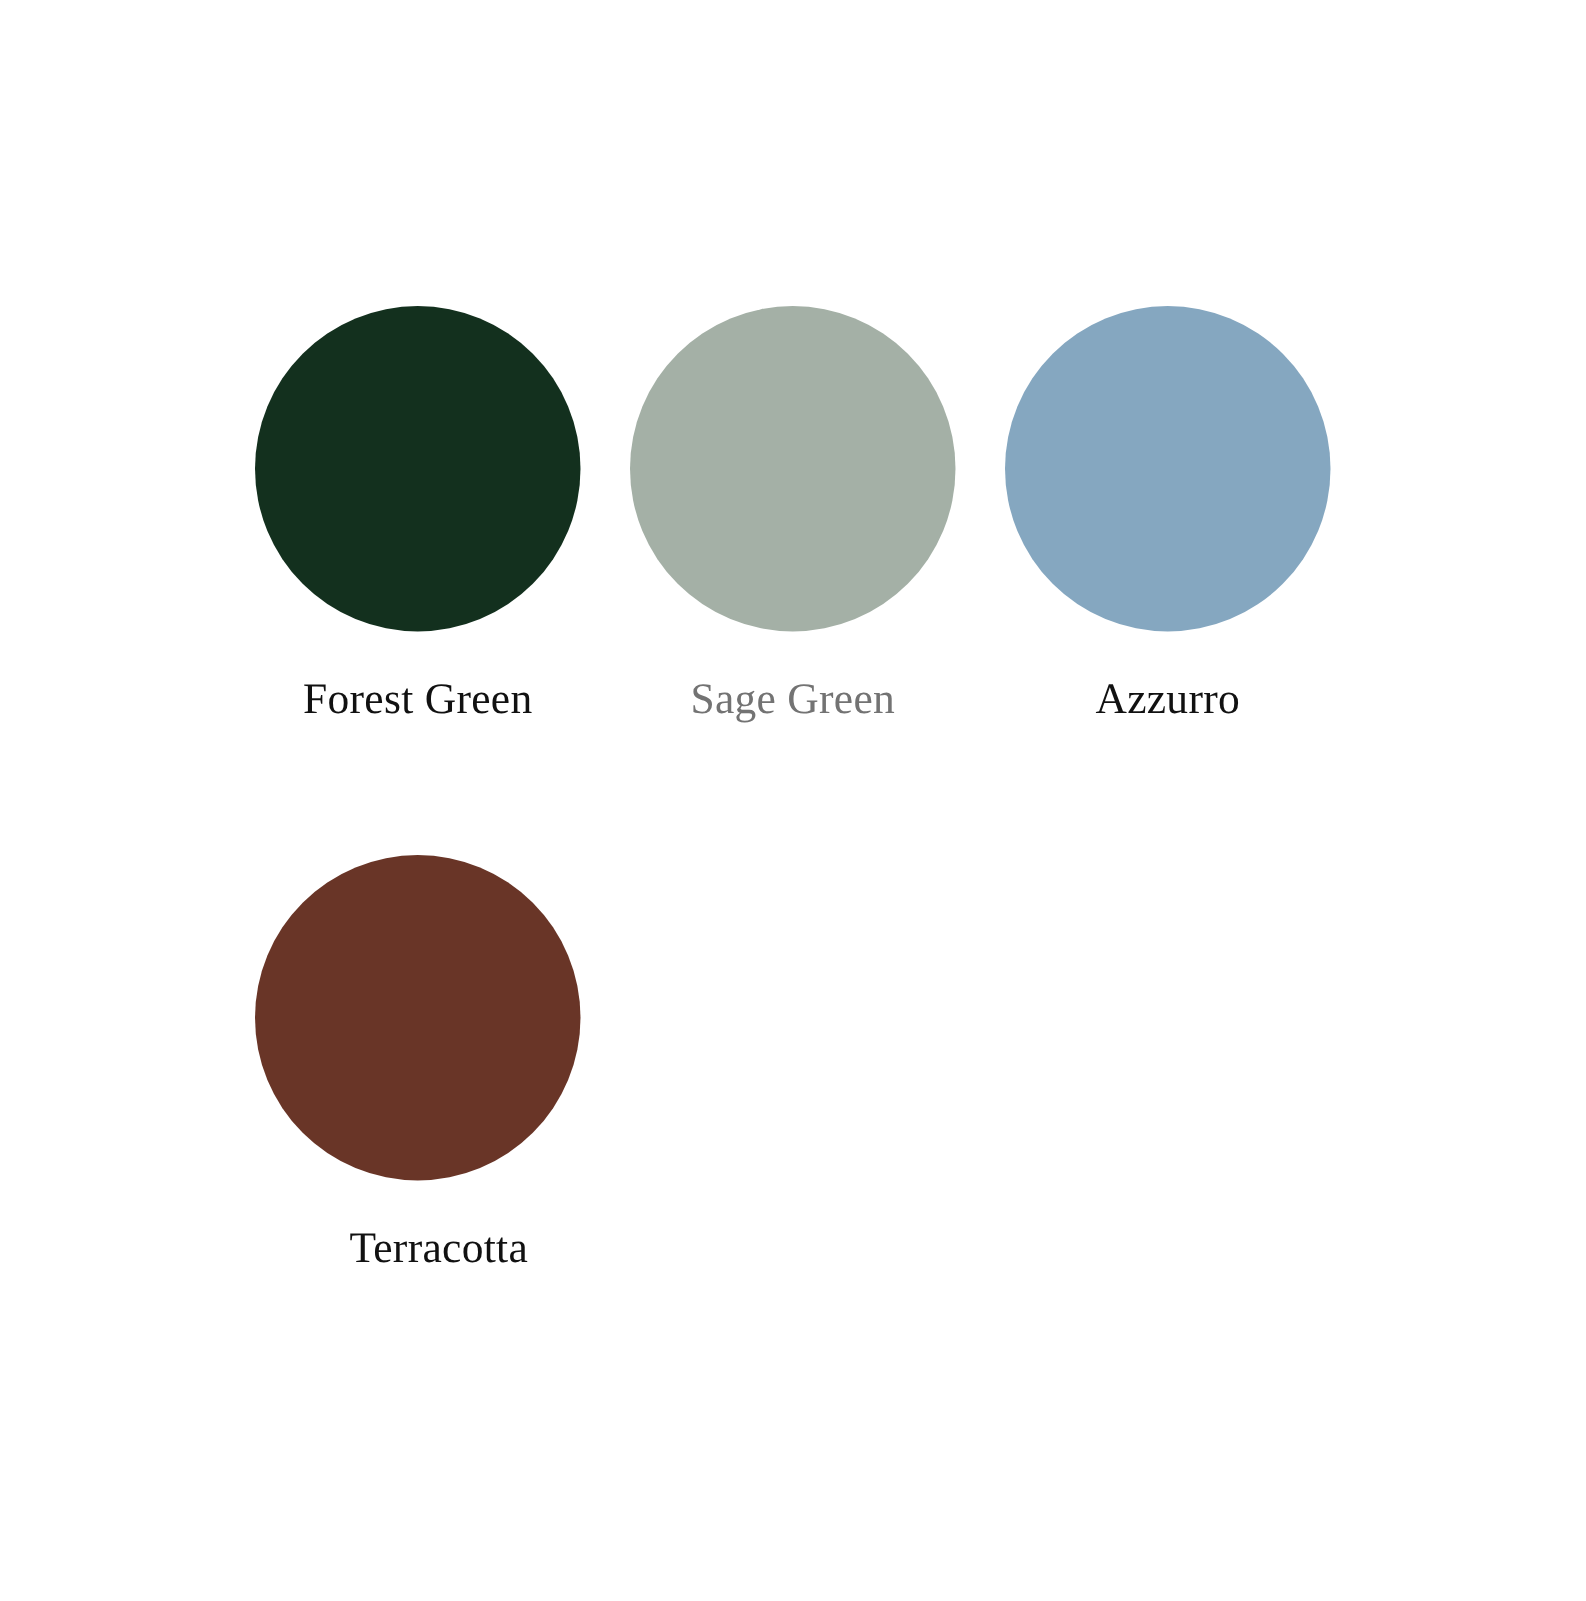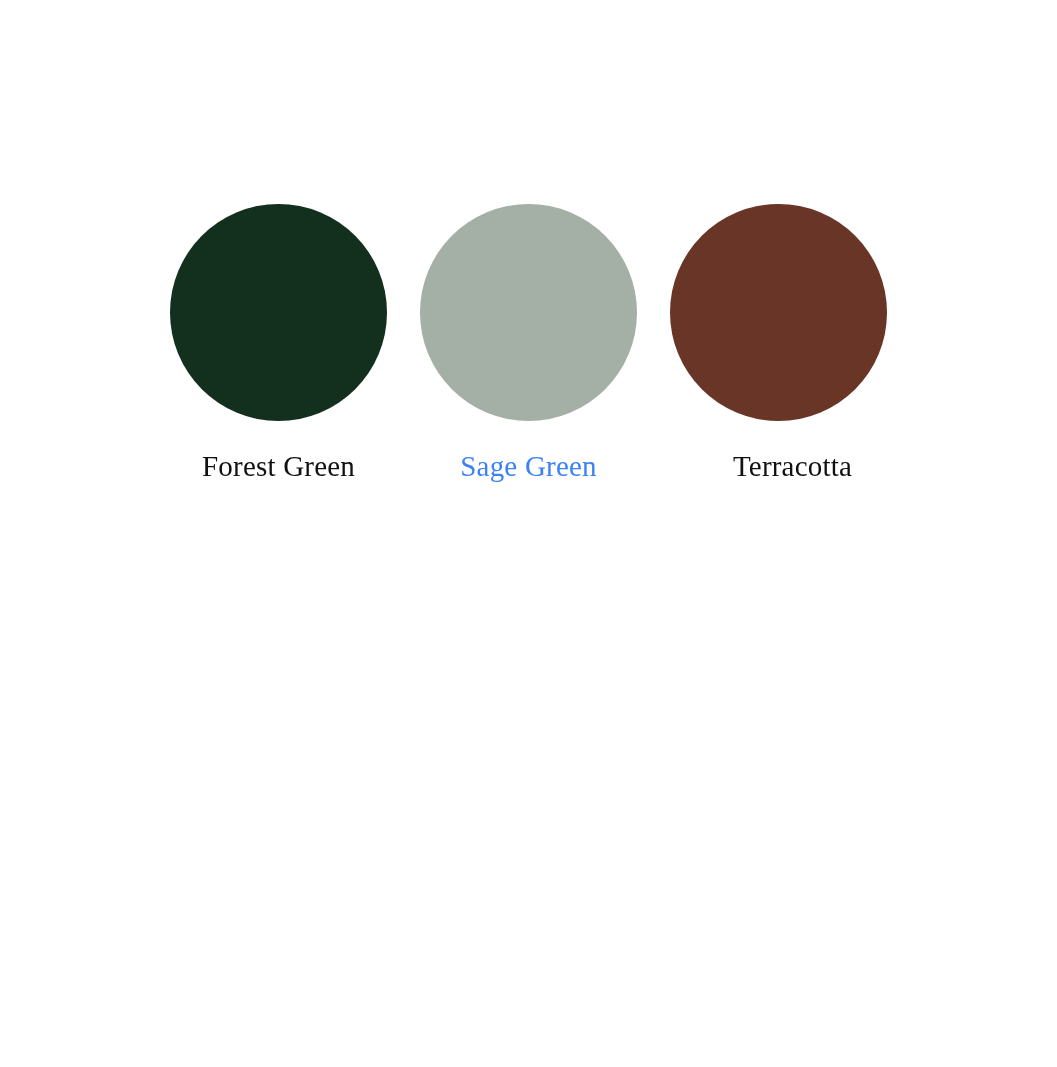--- a/index.html
+++ b/index.html
@@ -67,25 +67,29 @@
 <div id="palette-board">
   <div class="swatch-grid">
 
     <div class="swatch">
       <div class="swatch-disc" style="background-color: rgb(19, 48, 30);"></div>
       <div class="swatch-label" style="color: rgb(17, 17, 17);">Forest Green</div>
     </div>
 
     <div class="swatch">
       <div class="swatch-disc" style="background-color: rgb(164, 176, 166);"></div>
-      <div class="swatch-label" style="color: #3b82f6;">Sage Green</div>
+      <div class="swatch-label" style="color: #737373;">Sage Green</div>
     </div>
 
 
 
+    <div class="swatch">
+      <div class="swatch-disc" style="background-color: rgb(133, 167, 192);"></div>
+      <div class="swatch-label" style="color: rgb(17, 17, 17);">Azzurro</div>
+    </div>
 
     <div class="swatch">
       <div class="swatch-disc" style="background-color: rgb(105, 53, 39);"></div>
       <div class="swatch-label" style="color: rgb(17, 17, 17); margin-left: 28px;">Terracotta</div>
     </div>
 
   </div>
 </div>
 
 </body></html>

